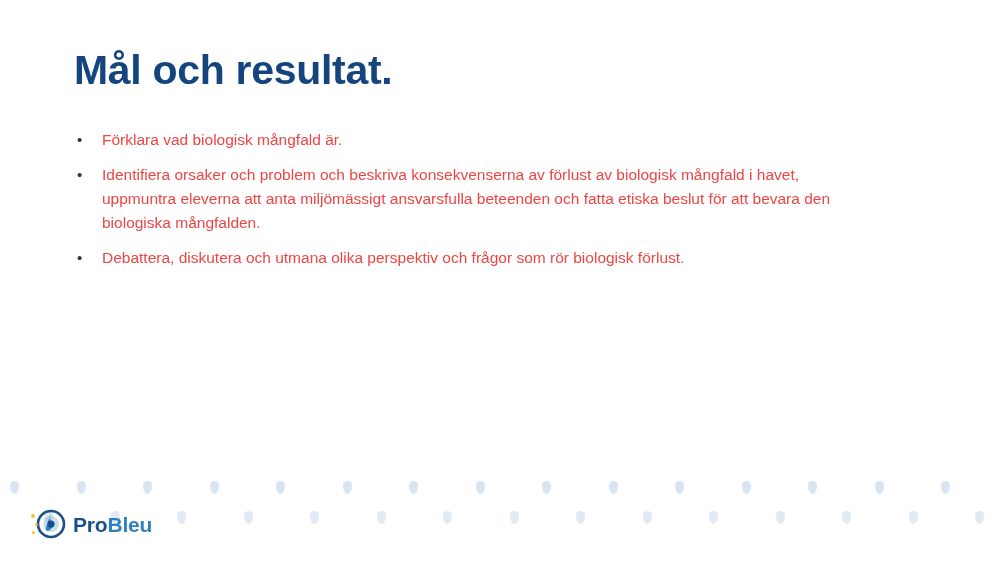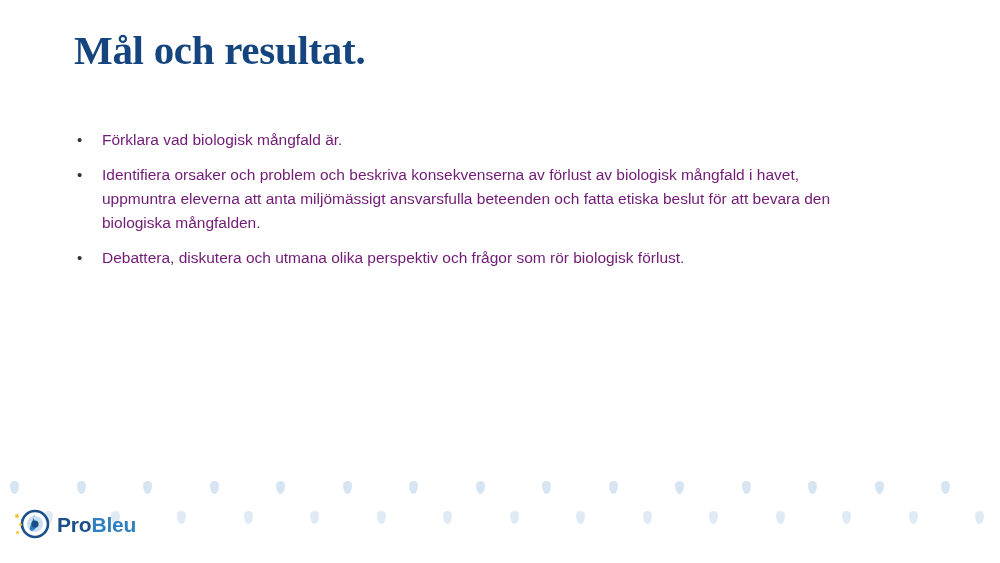--- a/index.html
+++ b/index.html
@@ -17,27 +17,26 @@
   .slide {
     position: relative;
     width: 1000px;
     height: 563px;
     background: #ffffff;
     overflow: hidden;
   }
   .slide-title {
     position: absolute;
     left: 74px;
-    top: 28px;
+    top: 48px;
     font-size: 41px;
     font-weight: bold;
     color: #15457e;
     letter-spacing: -0.3px;
     line-height: 1.1;
-    font-family: Liberation Serif, serif;
   }
   .bullet-list {
     position: absolute;
     left: 74px;
     top: 128px;
     width: 790px;
   }
   .bullet-item {
     display: flex;
     align-items: flex-start;
@@ -50,21 +49,21 @@
     line-height: 24px;
     color: #333333;
     text-align: left;
     padding-left: 3px;
     box-sizing: border-box;
   }
   .bullet-text {
     flex: 1 1 auto;
     font-size: 15.5px;
     line-height: 24px;
-    color: #701a75;
+    color: #ef4444;
   }
   
   .droplet-band {
     position: absolute;
     left: 0;
     bottom: 0;
     width: 1000px;
     height: 92px;
     pointer-events: none;
   }
@@ -76,21 +75,21 @@
     border-radius: 50% 50% 50% 50% / 68% 68% 32% 32%;
     transform: rotate(180deg);
     opacity: 0.85;
   }
   .droplet.row2 {
     background: #d9e6f3;
   }
   
   .logo {
     position: absolute;
-    left: 18px;
+    left: 34px;
     bottom: 22px;
     display: flex;
     align-items: center;
     height: 34px;
   }
   .logo-mark {
     width: 32px;
     height: 32px;
     position: relative;
     margin-right: 7px;

